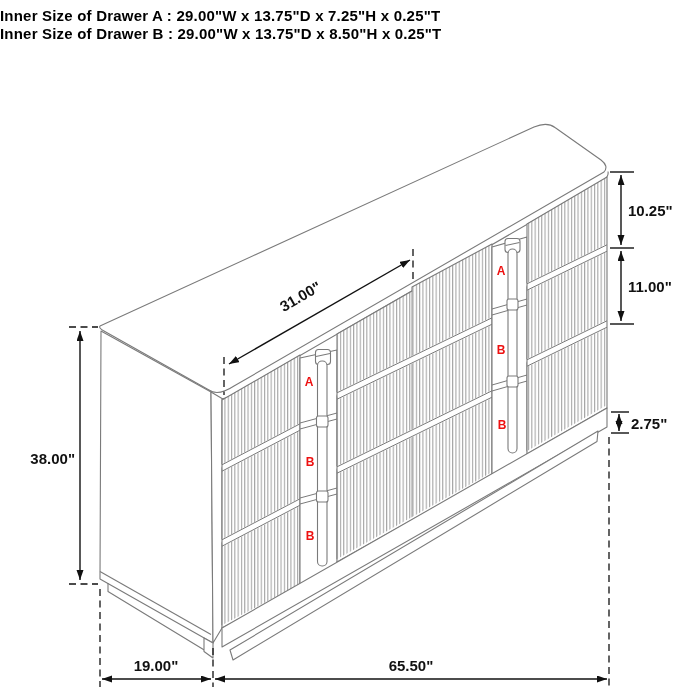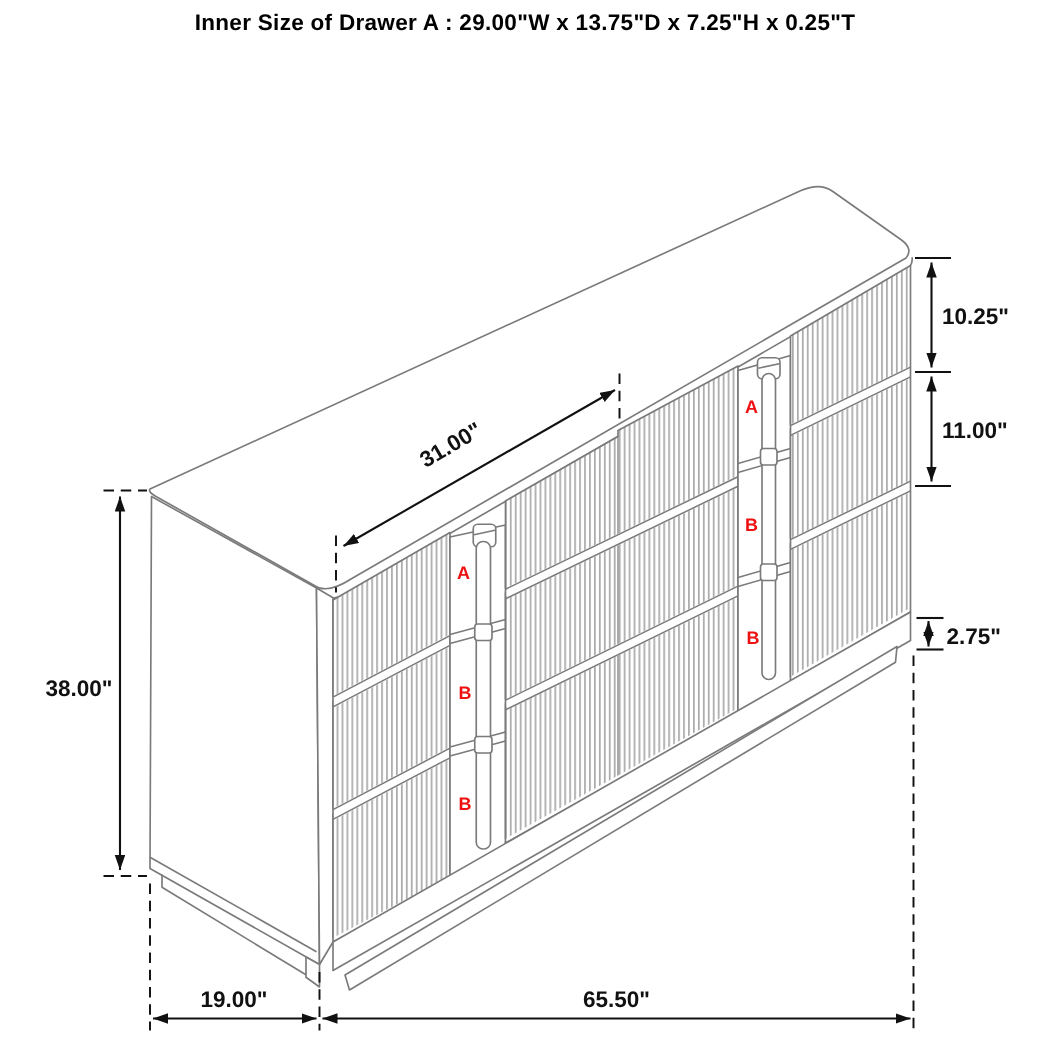--- a/index.html
+++ b/index.html
@@ -3,40 +3,41 @@
 <meta charset="utf-8">
 <style>
   html,body{margin:0;padding:0;}
   body{
     width:700px;height:700px;background:var(--bg,#fff);
     font-family:"Liberation Sans",sans-serif;
     overflow:hidden;position:relative;
   }
   .title{
     position:absolute;top:7px;left:0;width:700px;
-    text-align:center;font-weight:bold;font-size:15px;line-height:17.5px;
+    text-align:left;font-weight:bold;font-size:15px;line-height:17.5px;
     color:#000;letter-spacing:.2px;
   }
   svg{position:absolute;top:0;left:0;}
   .oln{fill:none;stroke:var(--line,#7a7a7a);stroke-width:1.1;stroke-linejoin:round;}
   .fill-w{fill:#fff;stroke:var(--line,#7a7a7a);stroke-width:1.1;stroke-linejoin:round;}
   .groove-w{stroke:#fff;stroke-width:7;fill:none;}
   .groove-g{stroke:var(--line,#7a7a7a);stroke-width:1;fill:none;}
   .bot-w{stroke:#fff;stroke-width:5;fill:none;}
   .seam{stroke:var(--flute,#929292);stroke-width:1;}
   .dim{stroke:var(--dim,#111);stroke-width:1.4;fill:none;}
   .dim-dash{stroke:var(--dim,#111);stroke-width:1.3;fill:none;stroke-dasharray:7 4.5;}
   .dim-label{font:bold 15px "Liberation Sans",sans-serif;fill:var(--dim,#111);}
   .red-label{font:bold 12px "Liberation Sans",sans-serif;fill:var(--red,#ee1111);}
 </style>
 </head>
 <body>
 
 <div class="title">
   <div>Inner Size of Drawer A : 29.00"W x 13.75"D x 7.25"H x 0.25"T</div>
+  <div>Inner Size of Drawer B : 29.00"W x 13.75"D x 8.50"H x 0.25"T</div>
 </div>
 
 <svg width="700" height="700" viewBox="0 0 700 700">
   <defs>
     <pattern id="flt" width="3.3" height="8" patternUnits="userSpaceOnUse">
       <rect width="3.3" height="8" fill="#ffffff"></rect>
       <line x1="0.6" y1="0" x2="0.6" y2="8" stroke="#929292" stroke-width="0.9"></line>
     </pattern>
     <marker id="arr" markerUnits="userSpaceOnUse" markerWidth="12" markerHeight="9" refX="10" refY="3.5" orient="auto-start-reverse">
       <path d="M0,0 L10,3.5 L0,7 Z" fill="#111"></path>

